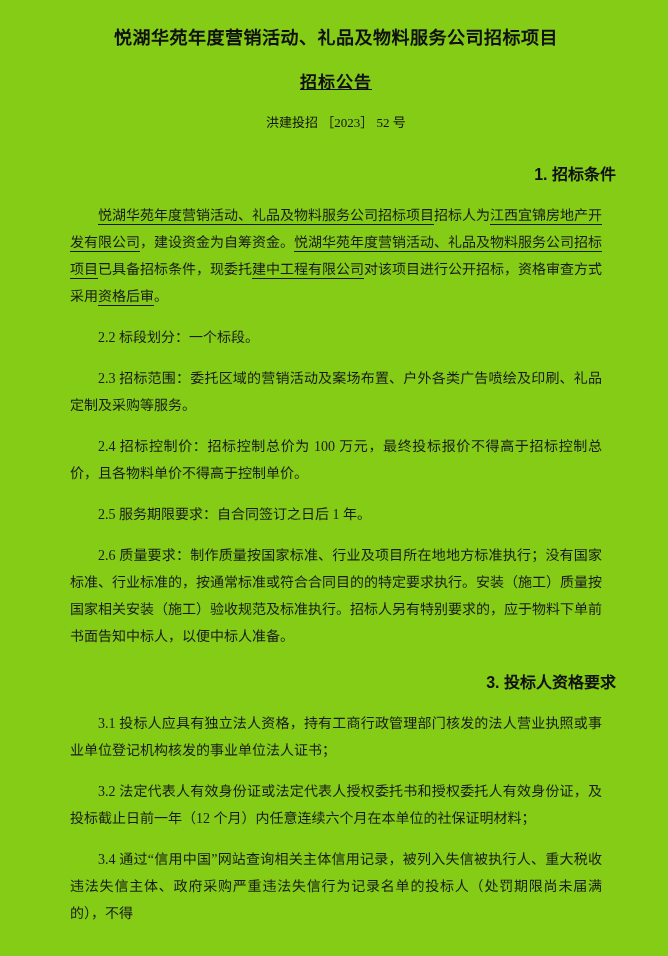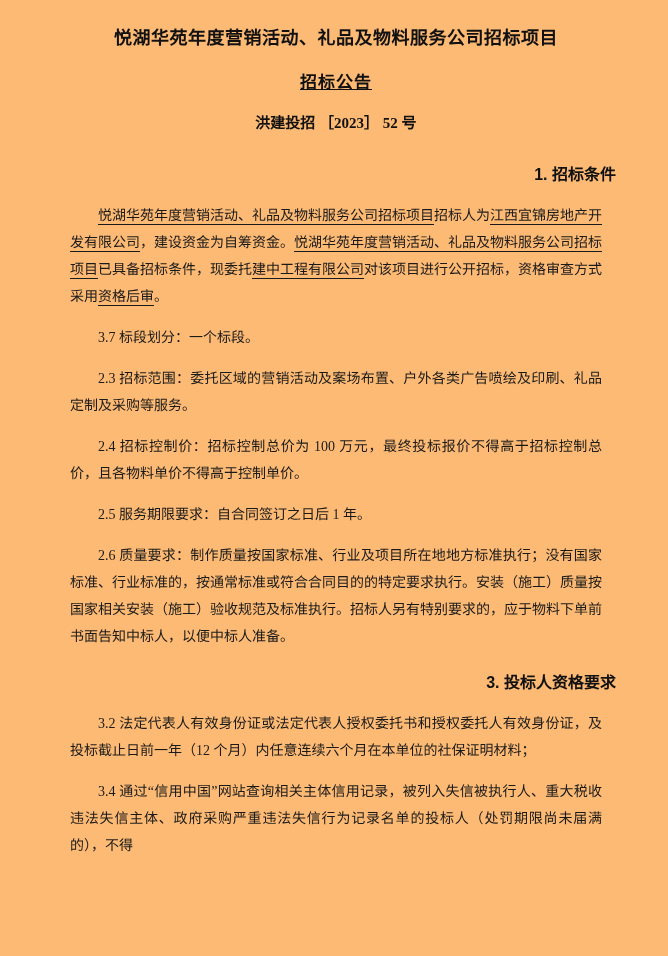--- a/index.html
+++ b/index.html
@@ -12,21 +12,21 @@
     height: 956px;
     overflow: hidden;
     font-family: "Liberation Serif", "DejaVu Serif", serif;
     color: #1a1a1a;
   }
   .page {
     box-sizing: border-box;
     width: 668px;
     height: 956px;
     padding: 24px 52px 0 56px;
-    background: #fdba74;
+    background: #84cc16;
   }
   .doc-title {
     margin: 0;
     font-family: "Liberation Sans", "DejaVu Sans", sans-serif;
     font-weight: bold;
     font-size: 18px;
     line-height: 28px;
     text-align: center;
     color: #111111;
     letter-spacing: 0.5px;
@@ -38,22 +38,22 @@
     font-size: 17px;
     line-height: 26px;
     text-align: center;
     color: #111111;
     letter-spacing: 1px;
     text-decoration: underline;
   }
   .doc-number {
     margin: 14px 0 0 0;
     font-family: "Liberation Serif", "DejaVu Serif", serif;
-    font-weight: bold;
-    font-size: 15px;
+    font-weight: normal;
+    font-size: 13px;
     line-height: 26px;
     text-align: center;
     color: #111111;
   }
   .sec-heading {
     margin: 20px 0 0 0;
     font-family: "Liberation Sans", "DejaVu Sans", sans-serif;
     font-weight: bold;
     font-size: 16px;
     line-height: 26px;
@@ -90,29 +90,30 @@
   <div id="sections">
   <section class="sec">
     <h4 class="sec-heading">1. 招标条件</h4>
     <div class="sec-paras">
           <p class="para"><span class="u">悦湖华苑年度营销活动、礼品及物料服务公司招标项目</span><span>招标人为</span><span class="u">江西宜锦房地产开发有限公司</span><span>，建设资金为自筹资金。</span><span class="u">悦湖华苑年度营销活动、礼品及物料服务公司招标项目</span><span>已具备招标条件，现委托</span><span class="u">建中工程有限公司</span><span>对该项目进行公开招标，资格审查方式采用</span><span class="u">资格后审</span><span>。</span></p>
         </div>
   </section>
 
   <section class="sec">
     <div class="sec-paras">
-          <p class="para"><span>3.7 标段划分：一个标段。</span></p>
+          <p class="para"><span>2.2 标段划分：一个标段。</span></p>
           <p class="para"><span>2.3 招标范围：委托区域的营销活动及案场布置、户外各类广告喷绘及印刷、礼品定制及采购等服务。</span></p>
           <p class="para"><span>2.4 招标控制价：招标控制总价为 100 万元，最终投标报价不得高于招标控制总价，且各物料单价不得高于控制单价。</span></p>
           <p class="para"><span>2.5 服务期限要求：自合同签订之日后 1 年。</span></p>
           <p class="para"><span>2.6 质量要求：制作质量按国家标准、行业及项目所在地地方标准执行；没有国家标准、行业标准的，按通常标准或符合合同目的的特定要求执行。安装（施工）质量按国家相关安装（施工）验收规范及标准执行。招标人另有特别要求的，应于物料下单前书面告知中标人，以便中标人准备。</span></p>
         </div>
   </section>
 
   <section class="sec">
     <h4 class="sec-heading">3. 投标人资格要求</h4>
     <div class="sec-paras">
+          <p class="para"><span>3.1 投标人应具有独立法人资格，持有工商行政管理部门核发的法人营业执照或事业单位登记机构核发的事业单位法人证书；</span></p>
           <p class="para"><span>3.2 法定代表人有效身份证或法定代表人授权委托书和授权委托人有效身份证，及投标截止日前一年（12 个月）内任意连续六个月在本单位的社保证明材料；</span></p>
           <p class="para"><span>3.4 通过“信用中国”网站查询相关主体信用记录，被列入失信被执行人、重大税收违法失信主体、政府采购严重违法失信行为记录名单的投标人（处罚期限尚未届满的），不得</span></p>
         </div>
   </section>
 </div>
 </div>
 
 </body></html>

